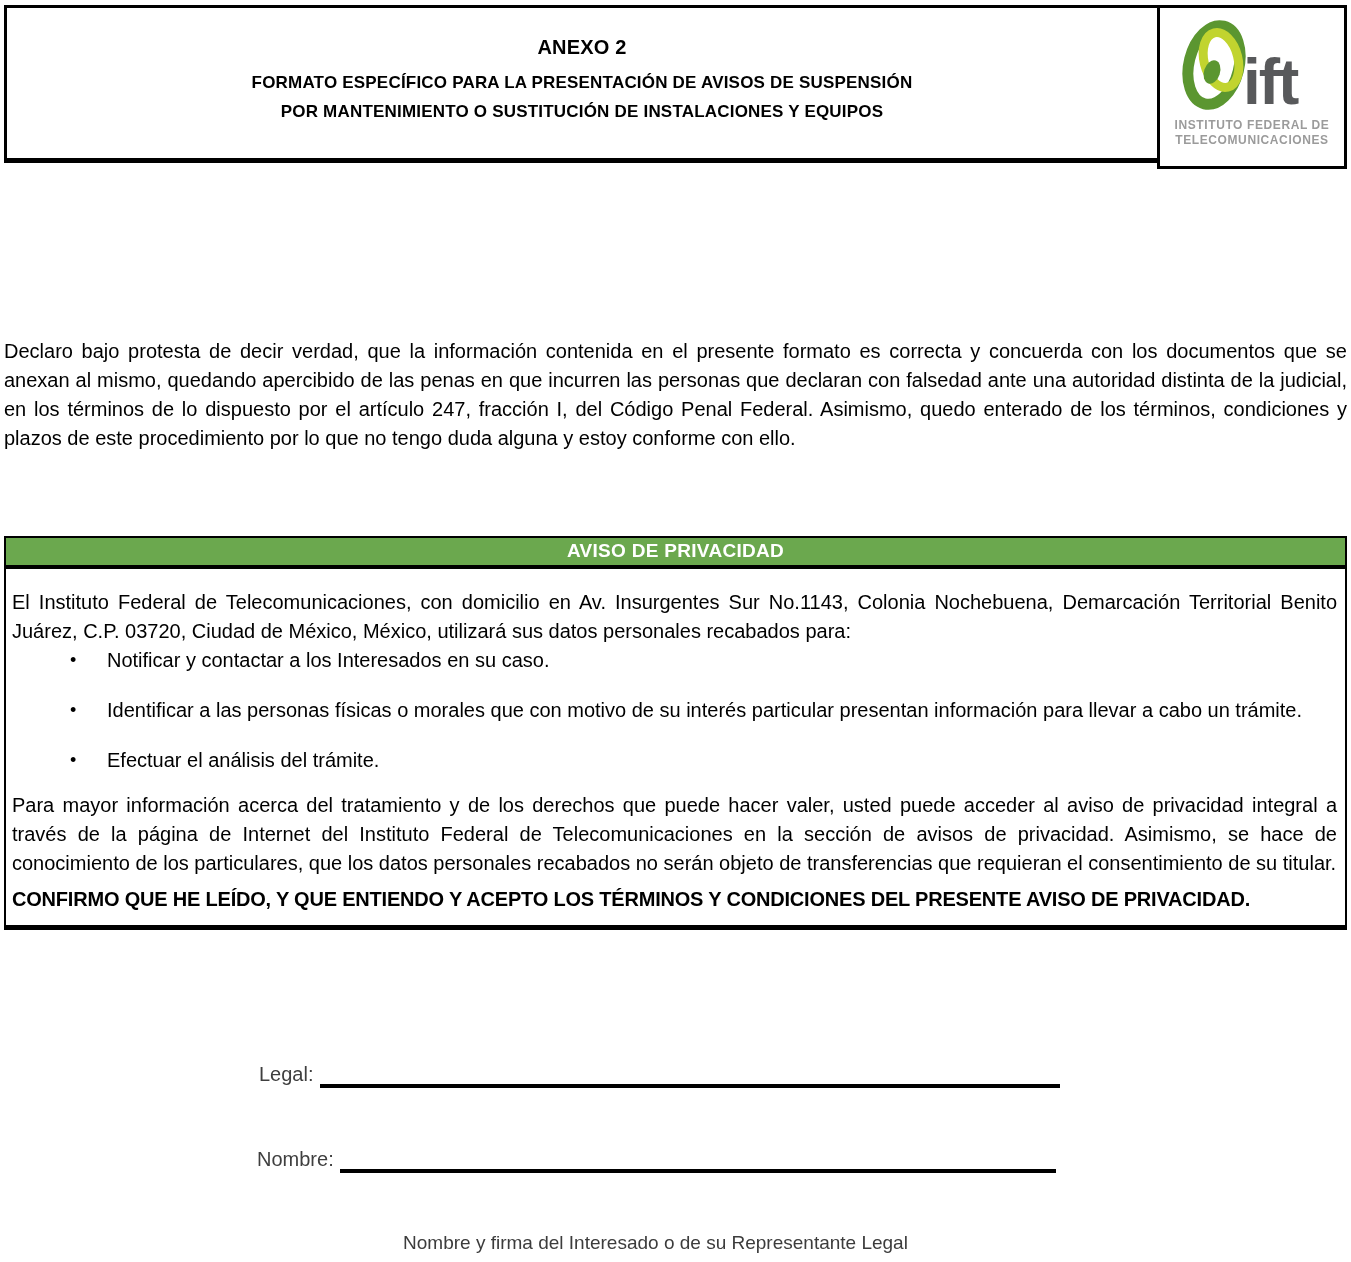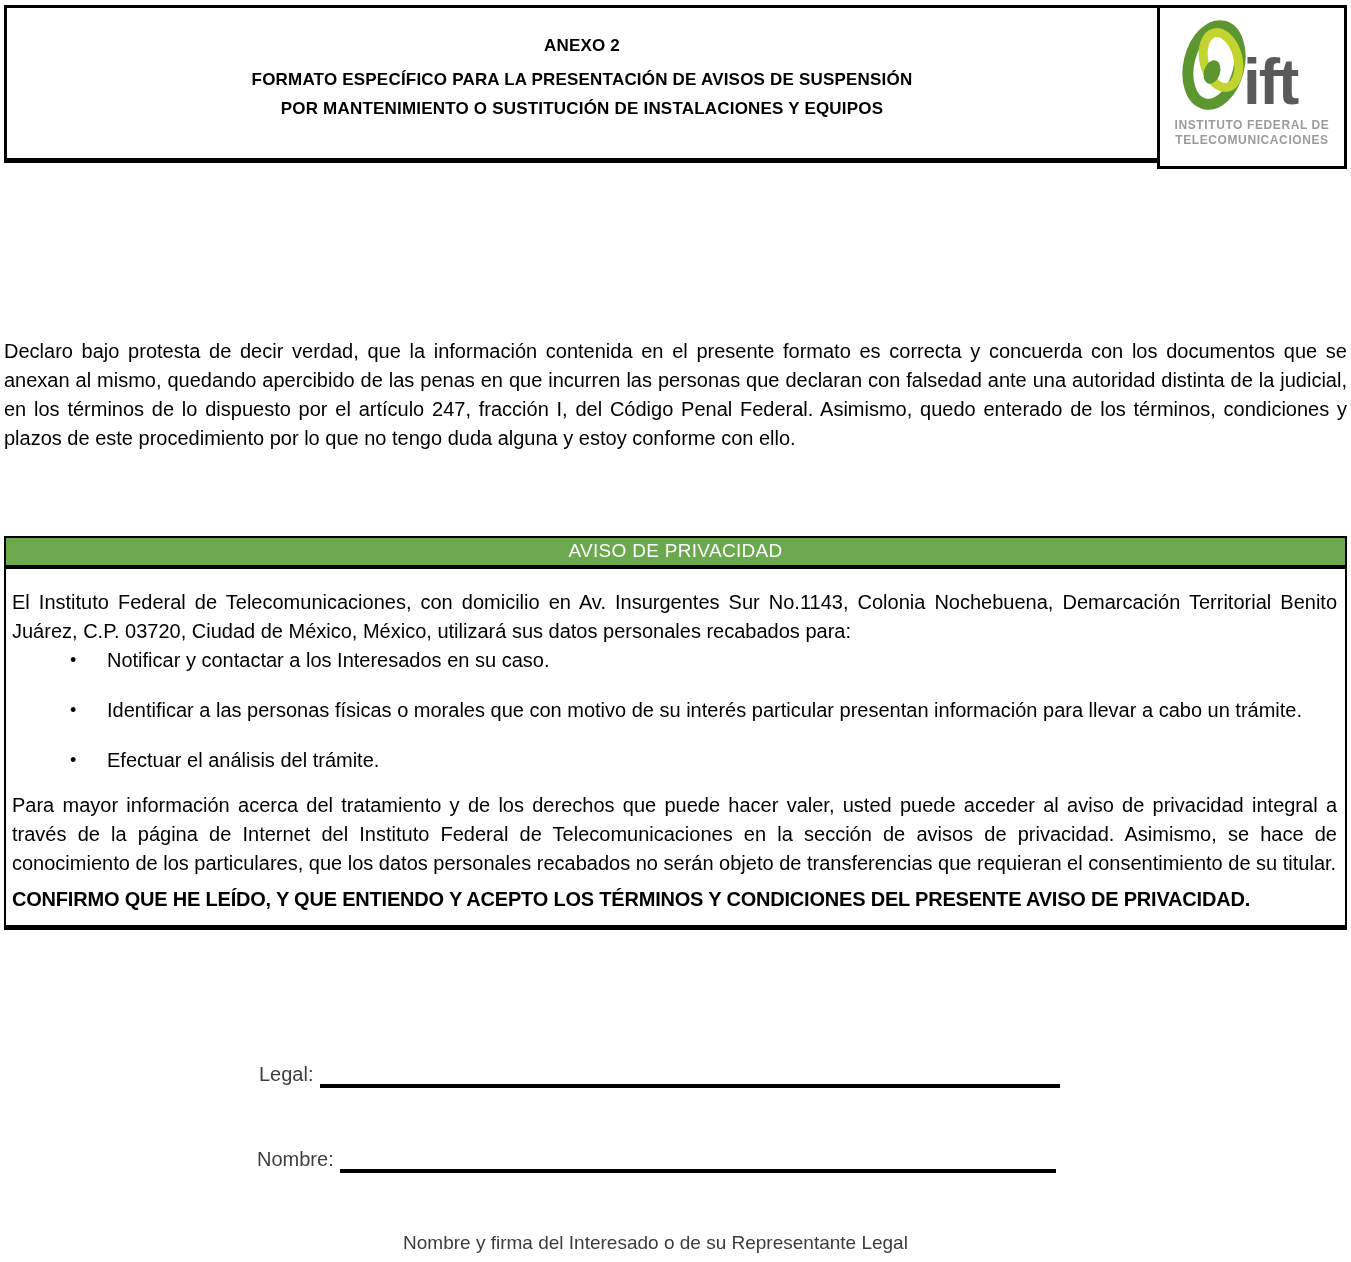--- a/index.html
+++ b/index.html
@@ -24,21 +24,21 @@
   }
   .header-main {
     flex: 1;
     height: 158px;
     border: 3px solid #000;
     border-right: none;
     border-bottom-width: 5px;
     text-align: center;
     padding-top: 28px;
   }
-  .title-1 { font-size: 17px; font-weight: bold; margin-bottom: 14px; letter-spacing: .2px; }
+  .title-1 { font-size: 20px; font-weight: bold; margin-bottom: 14px; letter-spacing: .2px; }
   .title-2, .title-3 { font-size: 17px; font-weight: bold; margin-bottom: 9px; letter-spacing: .2px; }
   .header-logo {
     width: 190px;
     height: 164px;
     border: 3px solid #000;
     display: flex;
     flex-direction: column;
     align-items: center;
     padding-top: 10px;
   }
@@ -64,21 +64,21 @@
 
   
   .privacy {
     position: absolute;
     top: 536px; left: 4px;
     width: 1343px;
   }
   .privacy-banner {
     background: #6BA84E;
     color: #ffffff;
-    font-weight: normal;
+    font-weight: bold;
     font-size: 19px;
     text-align: center;
     border: 2px solid #000;
     border-bottom: 4px solid #000;
     padding: 2px 0 3px 0;
     letter-spacing: .3px;
   }
   .privacy-body {
     border: 2px solid #000;
     border-top: none;

